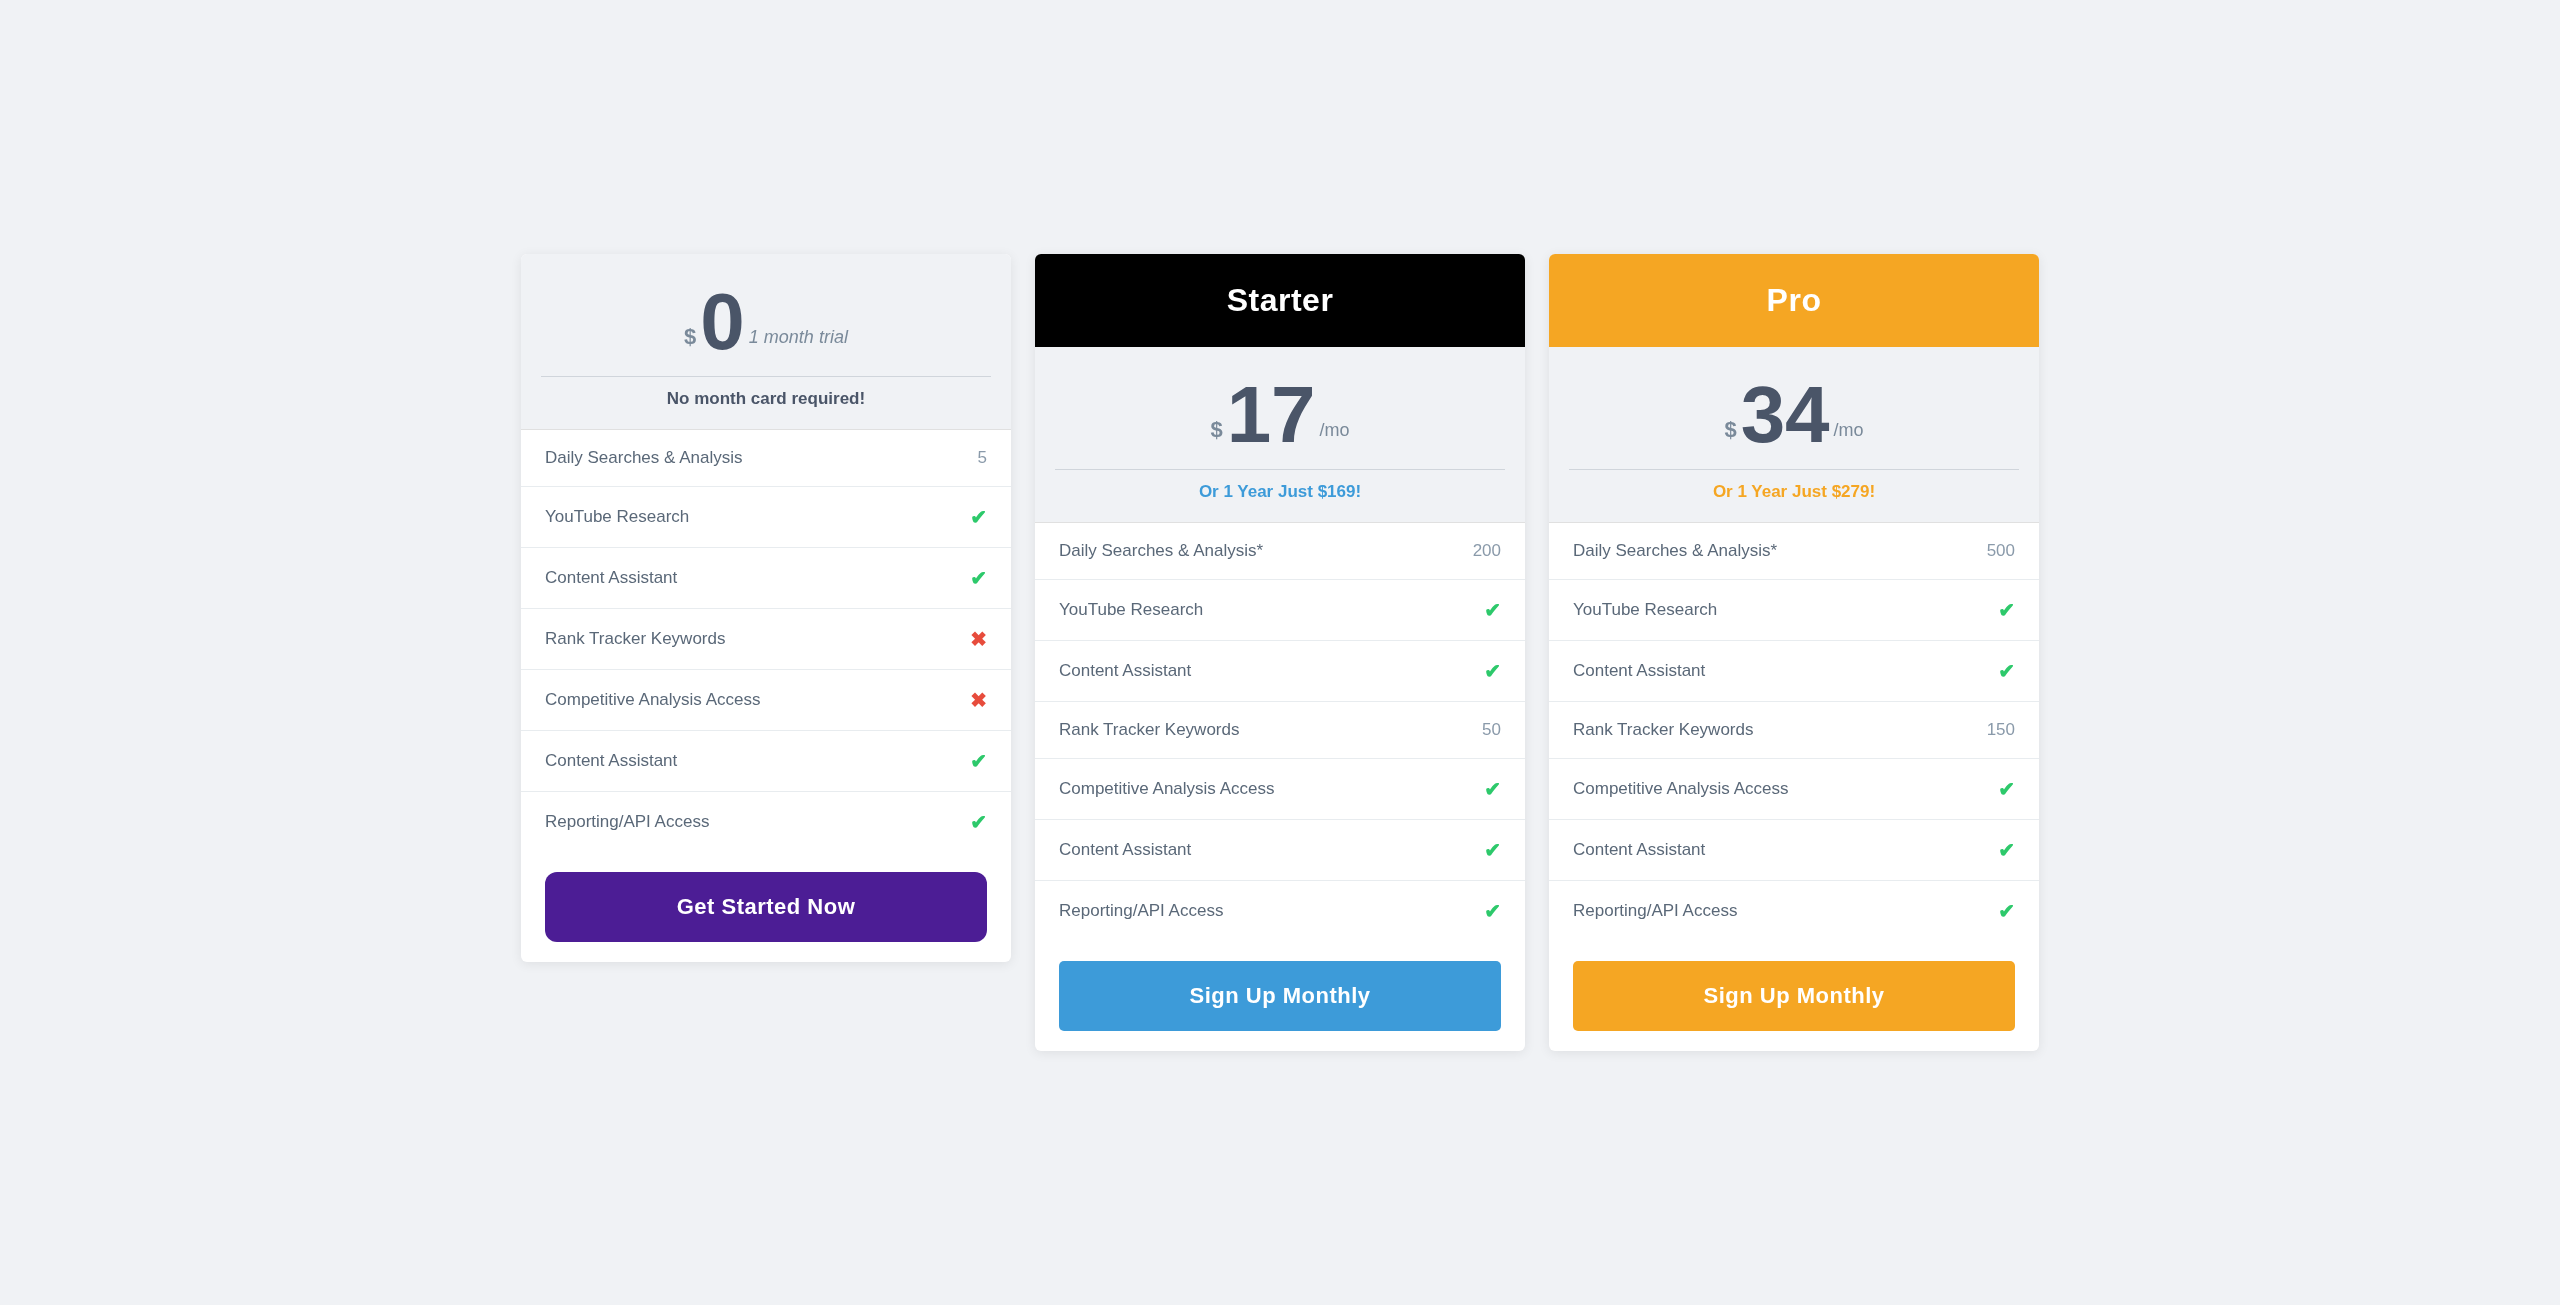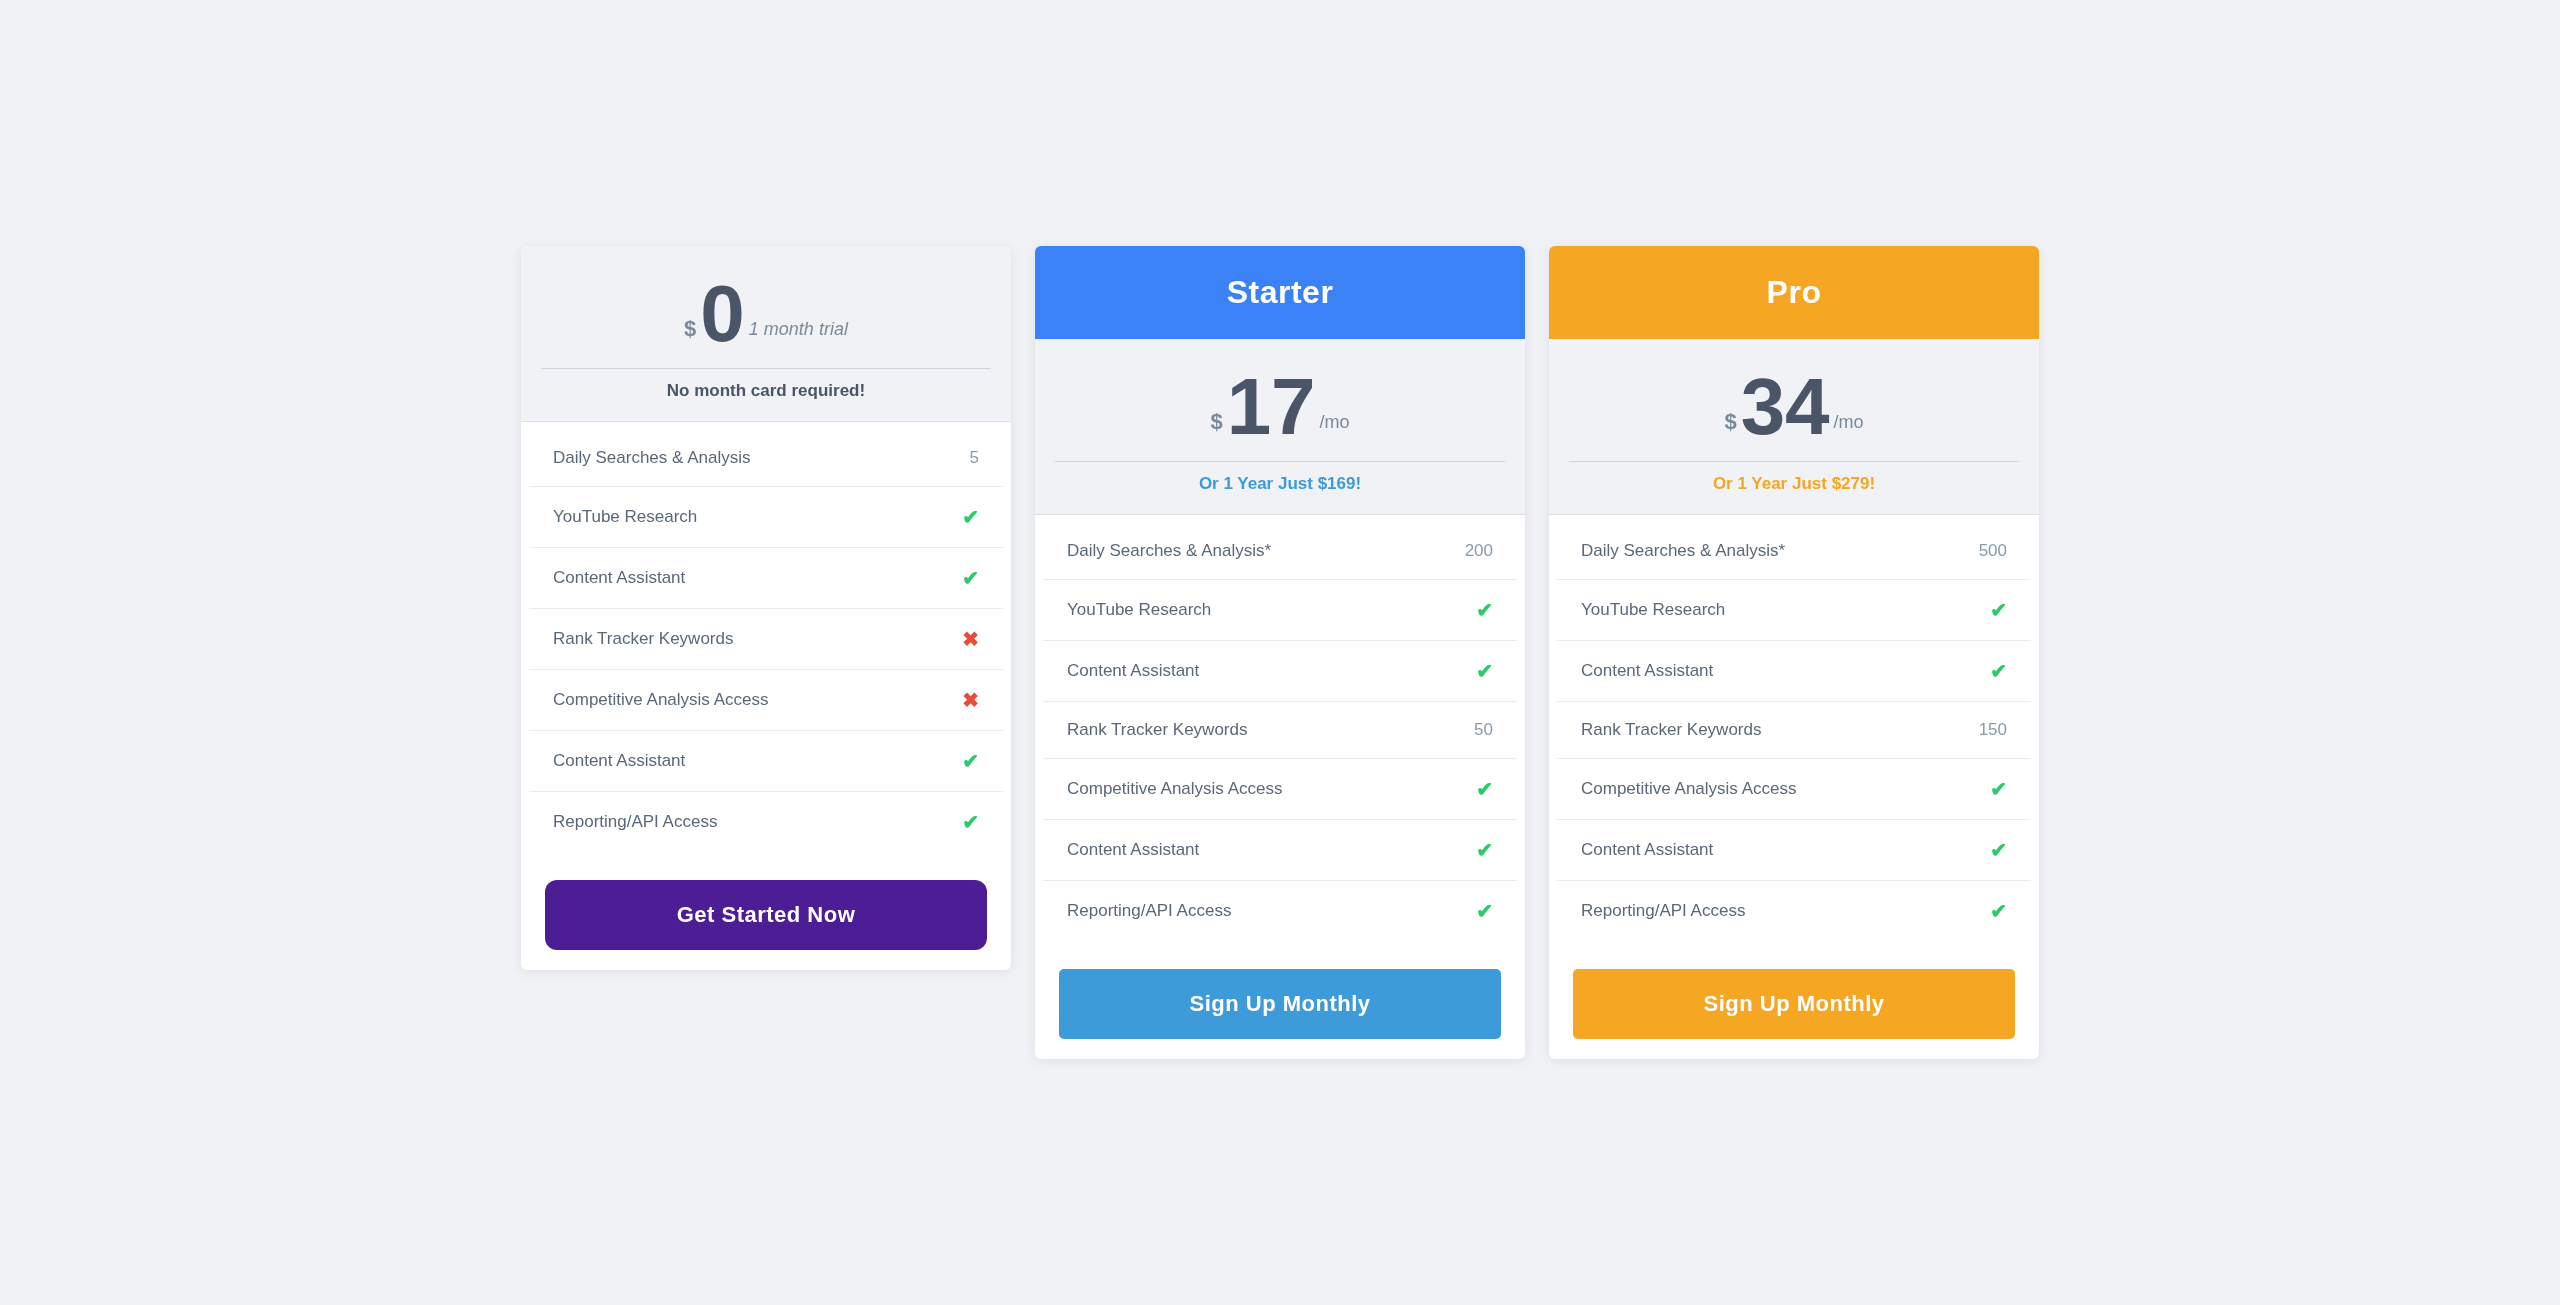--- a/index.html
+++ b/index.html
@@ -42,21 +42,21 @@
     }
 
     .card-header h2 {
       font-size: 32px;
       font-weight: 700;
       color: #ffffff;
       letter-spacing: 0.5px;
     }
 
     .header-free { background: #2DC96B; }
-    .header-starter { background: #3b82f6; }
+    .header-starter { background: #000000; }
     .header-pro { background: #F5A623; }
 
     .price-section {
       background: #f0f2f5;
       padding: 28px 20px 20px;
       text-align: center;
       border-bottom: 1px solid #e0e0e0;
     }
 
     .price-row {
@@ -110,21 +110,21 @@
 
     .price-year-note {
       font-size: 17px;
       font-weight: 700;
       color: #F5A623;
     }
 
     .starter-year { color: #3D9BD9; }
 
     .features-list {
-      padding: 8px;
+      padding: 0;
     }
 
     .feature-row {
       display: flex;
       align-items: center;
       justify-content: space-between;
       padding: 18px 24px;
       border-bottom: 1px solid #e8ecef;
       font-size: 17px;
       color: #4a5568;

